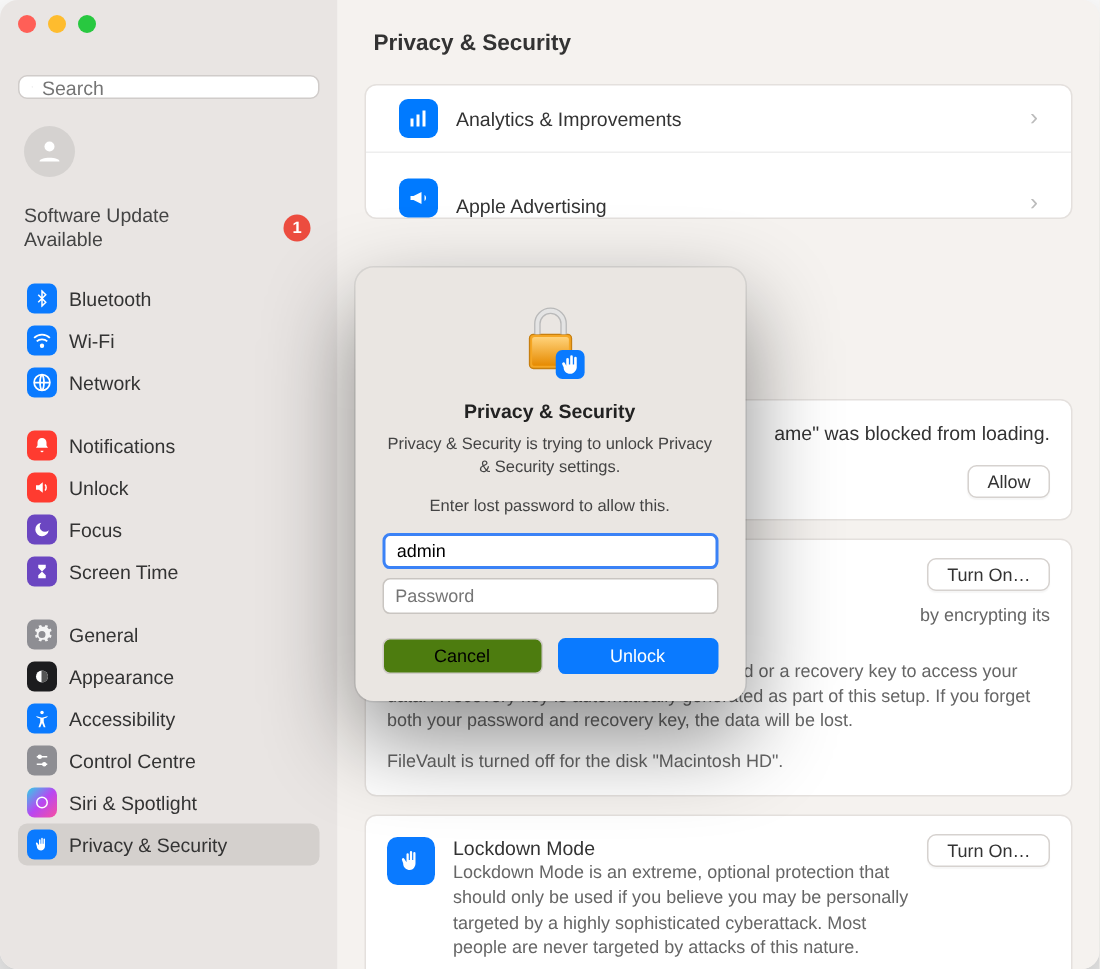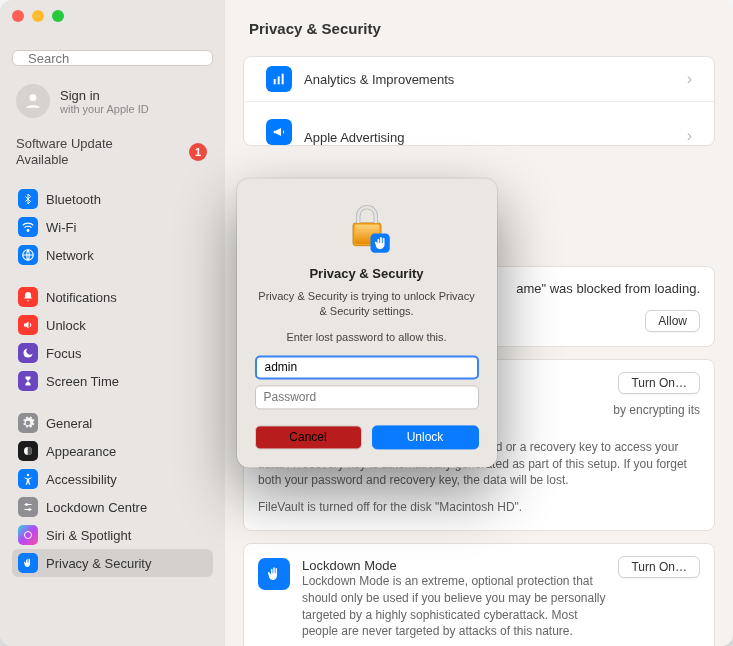--- a/index.html
+++ b/index.html
@@ -72,21 +72,21 @@
   }
   .lock-icon { display:flex; justify-content:center; margin-bottom:12px; }
   .modal h3 { font-size:13px; font-weight:700; margin-bottom:8px; color:#222; }
   .modal p { font-size:11px; color:#444; line-height:1.4; margin-bottom:10px; }
   .modal input {
     width:100%; height:24px; border-radius:5px; border:1px solid #c9c5c1;
     padding:0 8px; font-size:12px; margin-bottom:6px; background:#fff;
   }
   .modal input.focused { border:2.5px solid #3b82f6; outline:none; }
   .modal-buttons { display:flex; gap:10px; margin-top:10px; }
-  .modal-buttons button { flex:1; height:24px; border-radius:5px; font-size:12px; border:1px solid #d0ccc8; background:#b91c1c; }
+  .modal-buttons button { flex:1; height:24px; border-radius:5px; font-size:12px; border:1px solid #d0ccc8; background:#4d7c0f; }
   .modal-buttons button.primary { background:#0a7aff; color:#fff; border-color:#0a7aff; font-weight:500; }
 
   
   .ghost-card { background:#fff; border:1px solid #e4e0dd; border-radius:8px; padding:14px; position:relative; margin-top:12px; }
   .ghost-card .row2 { display:flex; gap:12px; }
   .ghost-icon { width:32px; height:32px; border-radius:7px; background:#0a7aff; display:flex; align-items:center; justify-content:center; flex-shrink:0; }
   .ghost-icon svg { width:18px; height:18px; fill:#fff; }
 </style>
 </head>
 <body>
@@ -107,24 +107,20 @@
       <input placeholder="Search" style="">
     </div>
 
     <div class="signin">
       <div class="avatar">
         <svg viewBox="0 0 24 24">
             <circle cx="12" cy="8" r="4"></circle>
             <path d="M4 20c0-4 16-4 16 0"></path>
           </svg>
       </div>
-      <div>
-        <div class="t1">Sign in</div>
-        <div class="t2">with your Apple ID</div>
-      </div>
     </div>
 
     <div class="update-row">
       <div class="lbl">Software Update Available</div>
       <div class="badge">1</div>
     </div>
 
     <div class="nav-group">
       <div class="nav-item">
         <div class="ni-icon" style="background:#0a7aff">
@@ -221,21 +217,21 @@
       </div>
       <div class="nav-item">
         <div class="ni-icon" style="background:#8e8e93">
             <svg viewBox="0 0 24 24" width="12" height="12" fill="none" stroke="#fff" stroke-width="2">
               <line x1="5" y1="7" x2="19" y2="7"></line>
               <circle cx="9" cy="7" r="2" fill="#fff"></circle>
               <line x1="5" y1="17" x2="19" y2="17"></line>
               <circle cx="15" cy="17" r="2" fill="#fff"></circle>
             </svg>
           </div>
-        <span>Lockdown Centre</span>
+        <span>Control Centre</span>
       </div>
       <div class="nav-item">
         <div class="ni-icon" style="background:linear-gradient(135deg,#2fd1e6,#b847f2,#f84fa1)">
             <svg viewBox="0 0 24 24" width="12" height="12" fill="none" stroke="#fff" stroke-width="2">
               <circle cx="12" cy="12" r="7"></circle>
             </svg>
           </div>
         <span>Siri &amp; Spotlight</span>
       </div>
       <div class="nav-item active">

